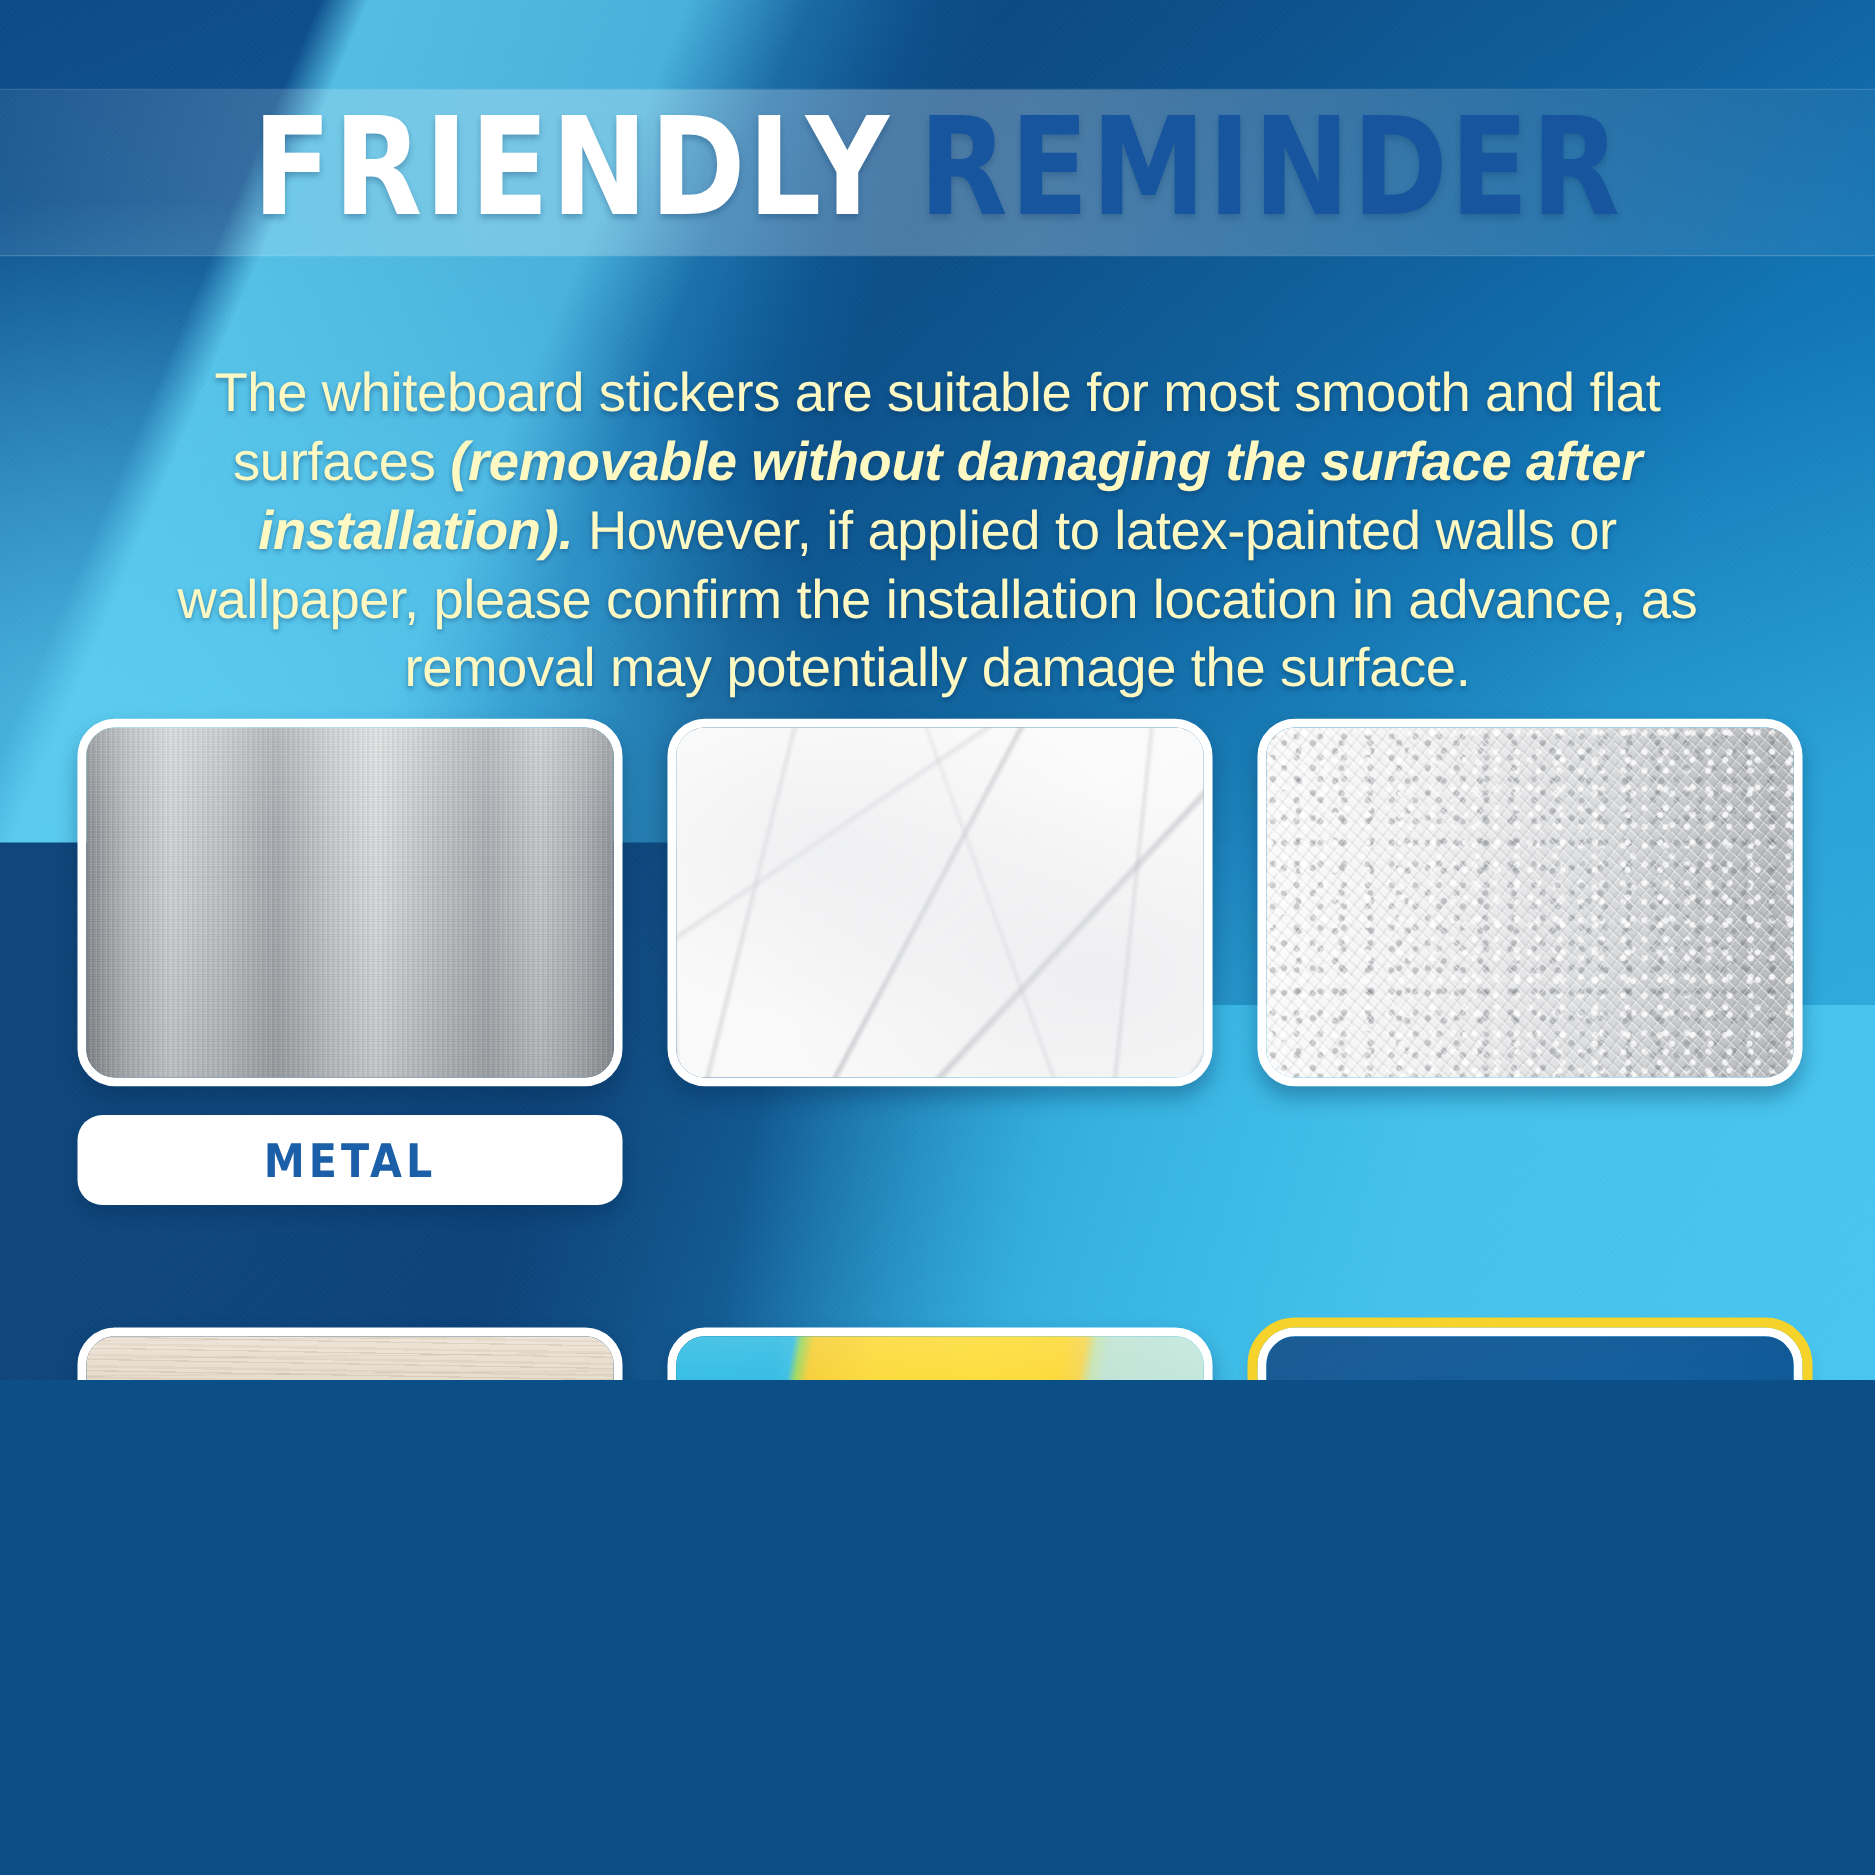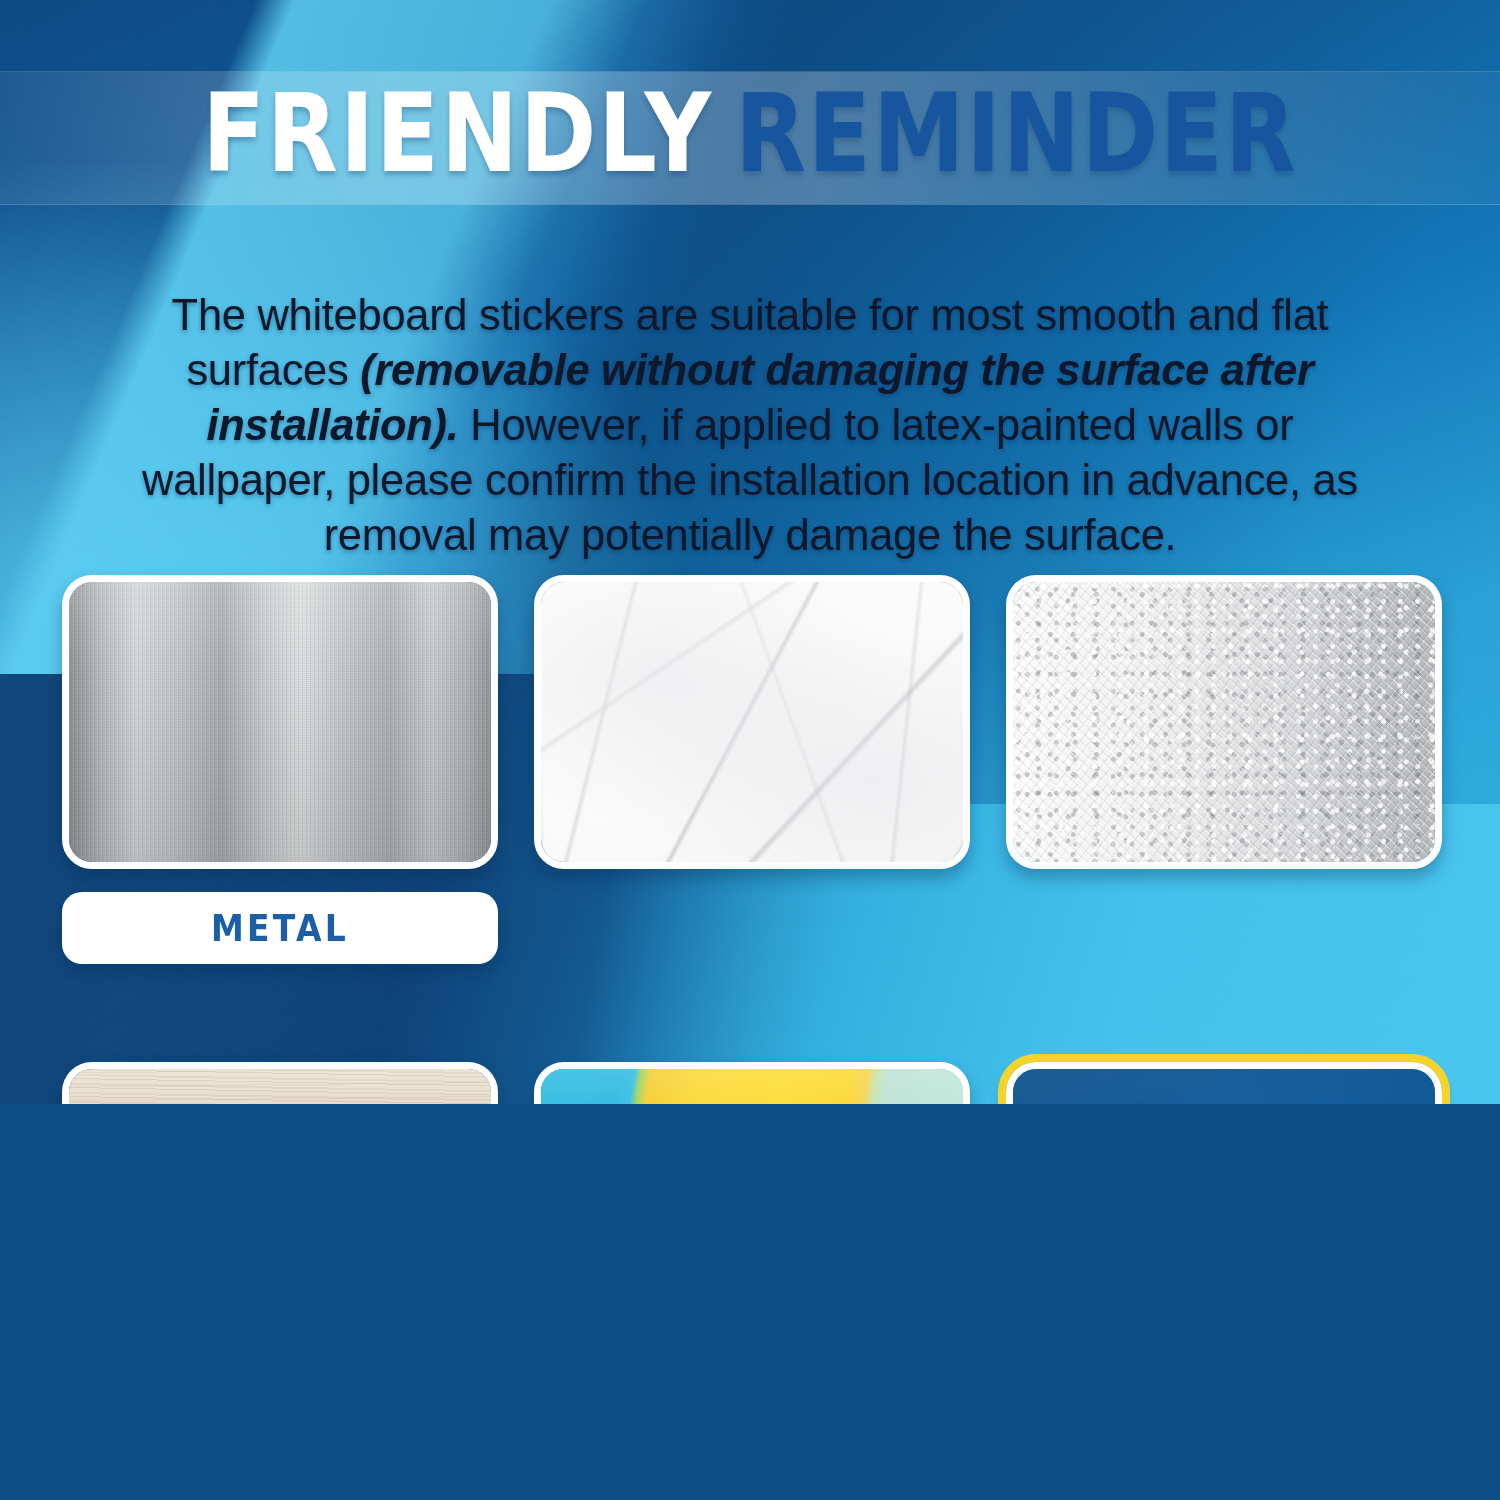--- a/index.html
+++ b/index.html
@@ -120,21 +120,21 @@
     margin-left: 22px;
   }
 
   
   .body-copy {
     position: absolute;
     left: 110px;
     right: 110px;
     top: 244px;
     text-align: center;
-    color: #0f172a;
+    color: #fef9c3;
     font-family: "Liberation Sans", sans-serif;
     font-size: 43.5px;
     line-height: 55px;
     letter-spacing: -0.3px;
     text-shadow: 0 2px 4px rgba(5,45,90,0.42);
   }
   .body-copy em {
     font-style: italic;
     font-weight: bold;
   }

